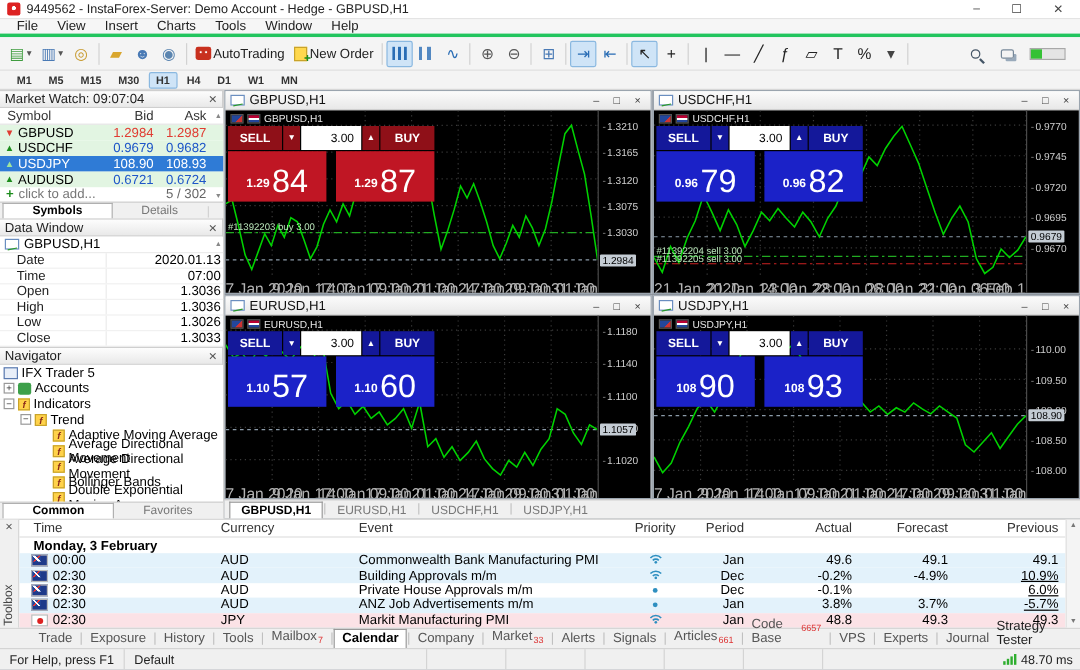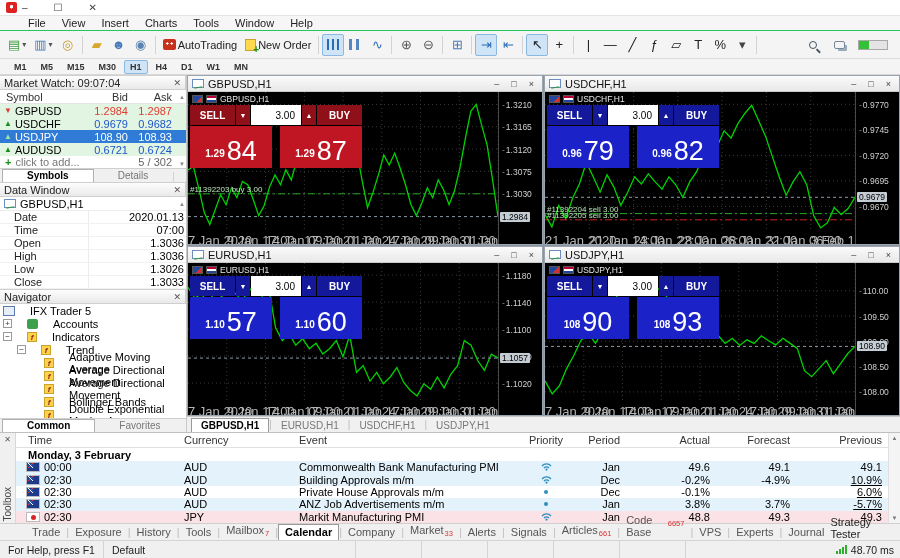--- a/index.html
+++ b/index.html
@@ -7,21 +7,21 @@
   body { font-family:"Liberation Sans", sans-serif; font-size:11px; background:#f0f0f0; color:#000; }
 
   
   .titlebar { height:16px; background:#fff; display:flex; align-items:center; padding:0 6px; border-bottom:1px solid #e4e4e4; }
   .app-ico { width:11px; height:11px; background:#d22; border-radius:2px; margin-right:5px; position:relative; }
   .app-ico:after { content:""; position:absolute; left:2px; top:2px; width:7px; height:7px; background:radial-gradient(circle at 50% 40%, #fff 0 1.5px, transparent 2px); }
   .titlebar .ttext { font-size:10.5px; color:#222; flex:1; }
   .wbtns { display:flex; gap:26px; font-size:10px; color:#444; padding-right:8px; }
   .wbtns span { cursor:default; }
 
-  .menubar { height:15px; background:#f6f6f6; display:flex; align-items:center; padding-left:20px; border-bottom:1px solid #22c55e; }
+  .menubar { height:15px; background:#f6f6f6; display:flex; align-items:center; padding-left:6px; border-bottom:3px solid #22c55e; }
   .menubar span { padding:0 8px; color:#222; }
 
   .toolbar { height:28px; background:#f4f4f4; border-bottom:1px solid #dcdcdc; display:flex; align-items:center; padding:0 4px; }
   .tbtn { height:22px; min-width:22px; display:flex; align-items:center; justify-content:center; gap:2px; padding:0 3px; border:1px solid transparent; border-radius:2px; color:#333; }
   .tbtn.pressed { background:#cfe4f7; border-color:#8ab8e0; }
   .tbtn .glyph { font-size:13px; line-height:1; }
   .tbtn .lbl { font-size:11px; color:#222; }
   .tb-sep { width:1px; height:18px; background:#d2d2d2; margin:0 3px; }
   .caret { font-size:8px; color:#555; }
   .robot { width:13px; height:11px; background:#c8301e; border-radius:2px; position:relative; }
@@ -65,21 +65,21 @@
   
   .dw-sym { height:14px; display:flex; align-items:center; gap:4px; padding-left:4px; border-bottom:1px solid #ececec; position:relative; }
   .chart-ico { width:12px; height:9px; background:#fff; border:1px solid #6a8ec0; position:relative; }
   .chart-ico:after { content:""; position:absolute; left:1px; top:4px; width:8px; height:3px; border-bottom:1.5px solid #2a9a2a; transform:rotate(-12deg); }
   .dw-row { height:13px; display:flex; border-bottom:1px solid #f1f1f1; }
   .dw-row .k { width:48%; padding-left:14px; color:#222; border-right:1px solid #ececec; }
   .dw-row .v { flex:1; text-align:right; padding-right:2px; }
 
   
   .nav-tree { flex:1; overflow:hidden; position:relative; }
-  .nv-row { height:13px; display:flex; align-items:center; gap:15px; }
+  .nv-row { height:13px; display:flex; align-items:center; gap:3px; }
   .expander { width:9px; height:9px; border:1px solid #999; font-size:8px; line-height:7px; text-align:center; color:#333; background:#fff; flex:none; }
   .ico-term { width:12px; height:10px; background:#e8eef8; border:1px solid #5a7ab0; flex:none; }
   .ico-acc { width:11px; height:10px; background:#3da04a; border-radius:2px; flex:none; }
   .ico-f { width:10px; height:10px; background:#ffd24a; border:1px solid #c9a32a; color:#8a2a1a; font-style:italic; font-weight:bold; font-size:8px; line-height:9px; text-align:center; flex:none; }
 
   
   .chartzone { width:713px; display:flex; flex-direction:column; background:#8d949c; }
   .mdi { height:341px; display:grid; grid-template-columns:1fr 1fr; grid-template-rows:1fr 1fr; gap:1px; }
   .cwin { background:#f0f0f0; border:1px solid #9aa4ae; display:flex; flex-direction:column; min-width:0; }
   .cw-title { height:16px; display:flex; align-items:center; gap:4px; padding:0 4px; background:linear-gradient(#fbfbfb,#e8e8e8); border-bottom:1px solid #c9c9c9; }
@@ -152,20 +152,21 @@
   .sigbars { display:flex; align-items:flex-end; gap:1px; margin-right:4px; }
   .sigbars i { width:2px; background:#2fae2f; display:block; }
 </style>
 </head>
 <body>
 
 <div>
 
   <div class="titlebar">
     <span class="app-ico"></span>
+    <span class="ttext">9449562 - InstaForex-Server: Demo Account - Hedge - GBPUSD,H1</span>
     <span class="wbtns">
       <span>–</span>
       <span>☐</span>
       <span>✕</span>
     </span>
   </div>
 
   <div class="menubar" id="menubar">
       <span>File</span>
       <span>View</span>

